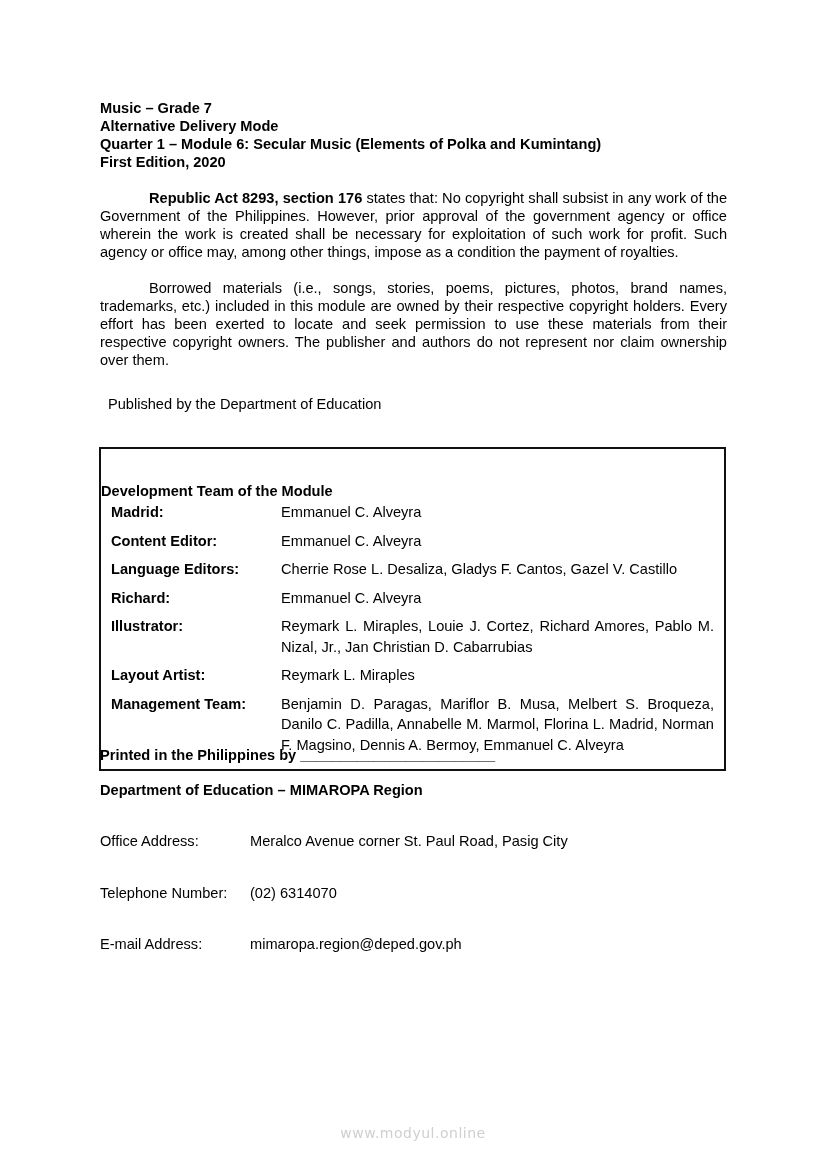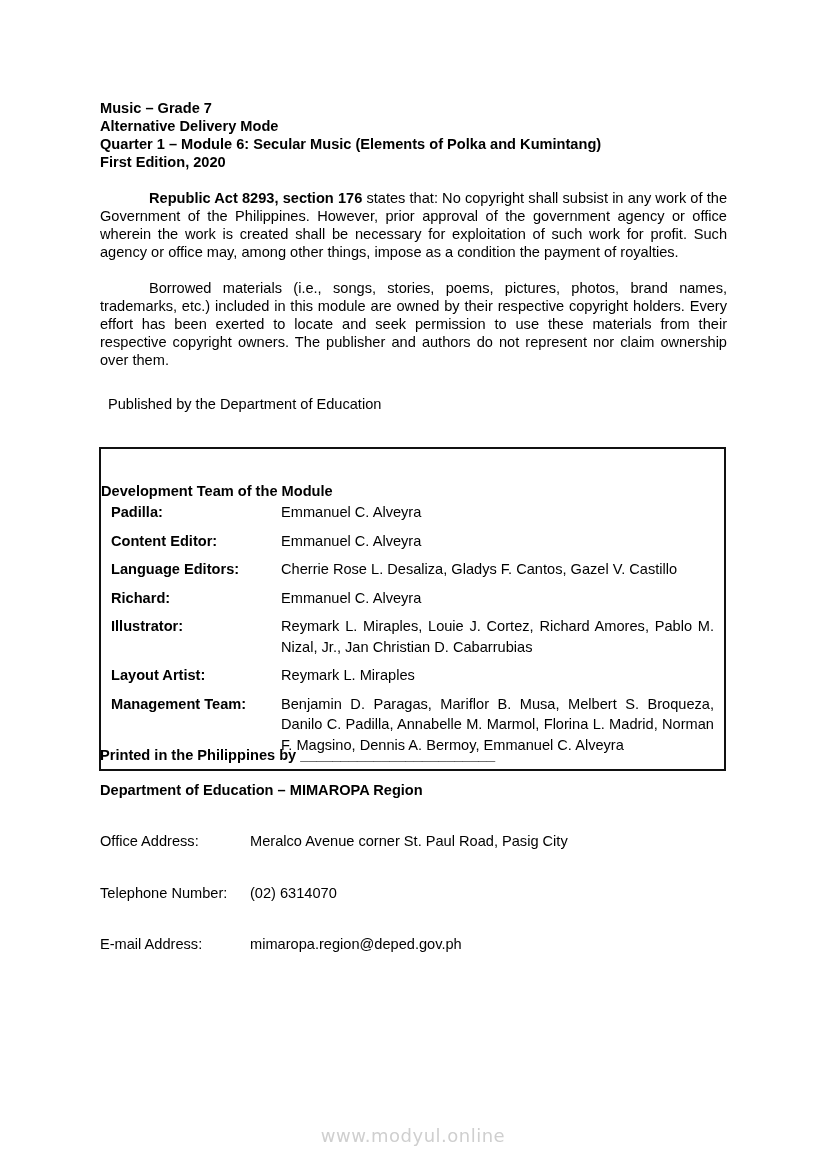--- a/index.html
+++ b/index.html
@@ -22,21 +22,21 @@
   .team-row { display: flex; line-height: 20.5px; margin-bottom: 8px; }
   .team-role { width: 150px; flex: 0 0 150px; font-weight: bold; }
   .team-names { flex: 1; text-align: justify; margin-left: 20px; }
   .bottom { position: absolute; left: 100px; top: 746px; width: 627px; }
   .printed { font-weight: bold; line-height: 18px; margin: 0; }
   .region-title { font-weight: bold; line-height: 20px; margin: 0; margin-top: 16px; }
   .contact-row { display: flex; line-height: 20.5px; margin-top: 31px; }
   .contact-label { width: 150px; flex: 0 0 150px; }
   .watermark {
     position: absolute; top: 1125px; left: 0; right: 0; text-align: center;
-    color: #cfcfcf; font-family: "DejaVu Sans", sans-serif; font-size: 18px; letter-spacing: 0.5px;
+    color: #cfcfcf; font-family: "DejaVu Sans", sans-serif; font-size: 14px; letter-spacing: 0.5px;
   }
 </style>
 </head>
 <body>
 
 <div class="page">
   <p class="head-line">Music – Grade 7</p>
   <p class="head-line">Alternative Delivery Mode</p>
   <p class="head-line">Quarter 1 – Module 6: Secular Music (Elements of Polka and Kumintang)</p>
   <p class="head-line">First Edition, 2020</p>
@@ -45,21 +45,21 @@
   <div class="gap18"></div>
   <p class="para">Borrowed materials (i.e., songs, stories, poems, pictures, photos, brand names, trademarks, etc.) included in this module are owned by their respective copyright holders. Every effort has been exerted to locate and seek permission to use these materials from their respective copyright owners. The publisher and authors do not represent nor claim ownership over them.</p>
   <div class="gap18"></div>
   <p class="plain-line">Published by the Department of Education</p>
 </div>
 
 <div class="team-box">
   <div class="team-title">Development Team of the Module</div>
   <div class="team-rows">
     <div class="team-row">
-      <div class="team-role">Padilla:</div>
+      <div class="team-role">Madrid:</div>
       <div class="team-names">Emmanuel C. Alveyra</div>
     </div>
     <div class="team-row">
       <div class="team-role">Content Editor:</div>
       <div class="team-names">Emmanuel C. Alveyra</div>
     </div>
     <div class="team-row">
       <div class="team-role">Language Editors:</div>
       <div class="team-names">Cherrie Rose L. Desaliza, Gladys F. Cantos, Gazel V. Castillo</div>
     </div>

